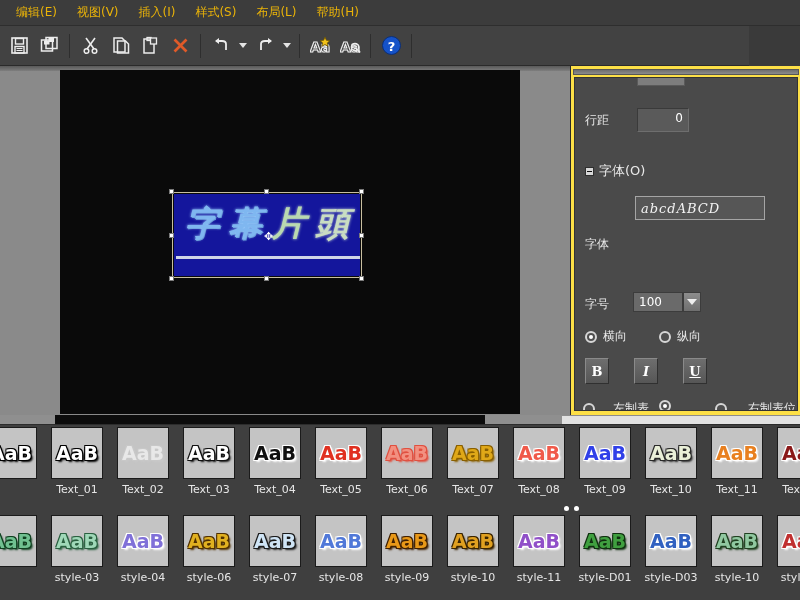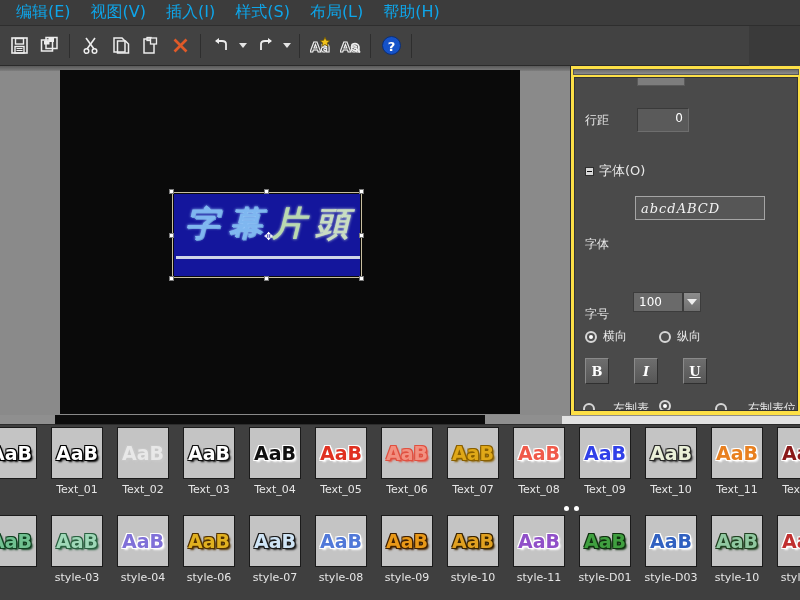--- a/index.html
+++ b/index.html
@@ -13,21 +13,21 @@
   #app { position: relative; width: 800px; height: 600px; background: #3a3a3a; }
 
   
   .menubar {
     position: absolute; left: 0; top: 0; width: 800px; height: 26px;
     background: #3c3c3c;
     border-bottom: 1px solid #2e2e2e;
     display: flex; align-items: center; padding-left: 6px;
   }
   .menu-item {
-    color: #0ea5e9; font-size: 16px; padding: 3px 10px 4px 10px;
+    color: #eab308; font-size: 12px; padding: 3px 10px 4px 10px;
     white-space: nowrap; letter-spacing: 0px;
   }
 
   
   .toolbar {
     position: absolute; left: 0; top: 26px; width: 749px; height: 40px;
     background: #424242;
     border-bottom: 1px solid #2b2b2b;
     display: flex; align-items: center; padding-left: 4px;
   }
@@ -379,21 +379,21 @@
         <span class="lbl" style="font-size:13px;">字体(O)</span>
       </div>
 
       <div class="sample-box">abcdABCD</div>
 
       <div class="row" style="left:10px; top:158px;">
         <span class="lbl">字体</span>
       </div>
 
 
-      <div class="row" style="left:10px; top:218px;margin-top:10px;">
+      <div class="row" style="left:10px; top:218px;">
         <span class="lbl">字号</span>
       </div>
       <div class="spin">100</div>
       <div class="spin-btn">
         <span class="combo-caret"></span>
       </div>
 
       <div class="row" style="left:10px; top:250px; gap:6px;">
         <span class="radio on"></span>
         <span class="lbl">横向</span>

